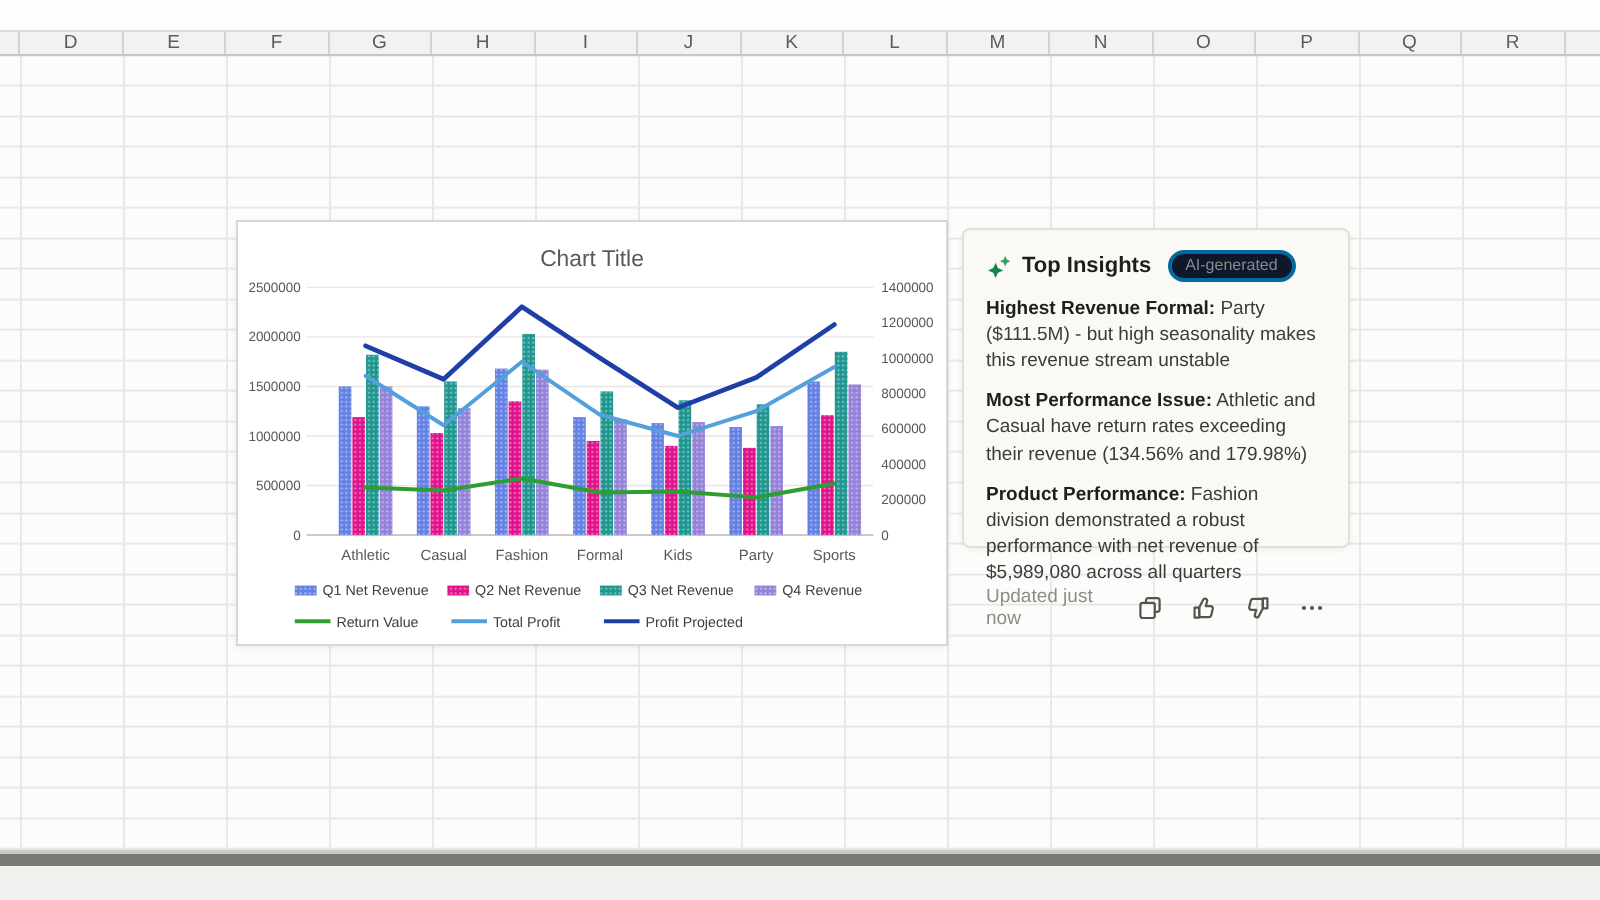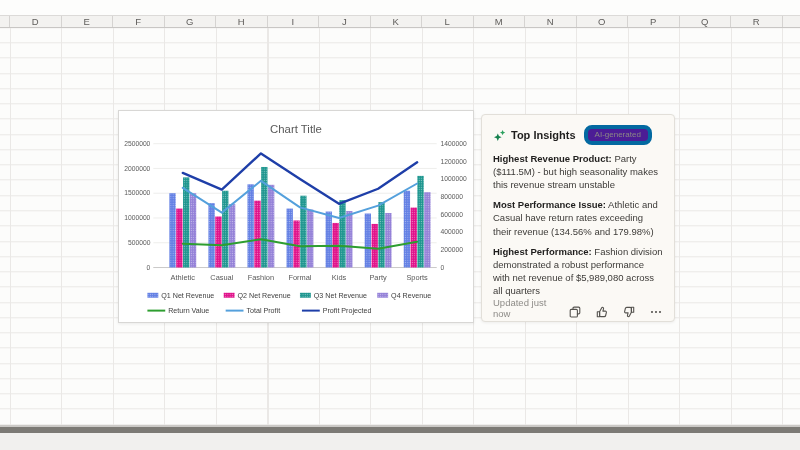--- a/index.html
+++ b/index.html
@@ -35,34 +35,34 @@
   
   .chart-card {
     position:absolute; left:118px; top:110px; width:356px; height:213px;
     background:#FFFFFF; border:1px solid #D8D7D5; box-shadow:0 1px 3px rgba(0,0,0,.07);
   }
   .chart-card svg { display:block; width:100%; height:100%; }
   svg text { font-family:"Liberation Sans", sans-serif; }
 
   
   .insights-card {
-    position:absolute; left:481px; top:114px; width:194px; height:208px;
+    position:absolute; left:481px; top:114px; width:194px; height:160px;
     background:#FBF9F5; border:1px solid #E2DFD9; border-radius:4px;
     box-shadow:0 1px 3px rgba(0,0,0,.06);
     padding:10px 11px 8px 11px; display:flex; flex-direction:column;
   }
   .insights-head { display:flex; align-items:center; gap:5px; }
   .insights-title { font-size:11px; font-weight:bold; color:#1F1E1D; }
   .ai-badge {
-    font-size:8px; color:#8B8985; background:#4c1d95; border:4px solid #0369a1;
+    font-size:8px; color:#8B8985; background:#0f172a; border:2px solid #0369a1;
     border-radius:8px; padding:1px 7px 2px; margin-left:3px; white-space:nowrap;
   }
   .insight-p { font-size:9.5px; line-height:1.38; color:#3D3B38; margin-top:7px; }
   .insight-p b { color:#1F1E1D; }
-  .insights-footer { margin-top:auto; display:flex; align-items:flex-end; }
+  .insights-footer { margin-top:auto; display:flex; align-items:center; }
   .updated-text { font-size:9.5px; color:#8E8C88; margin-right:14px; }
   .foot-icon { width:14px; height:14px; margin-right:13px; cursor:pointer; flex:0 0 auto; }
   .foot-icon:last-child { margin-right:0; }
 </style>
 </head>
 <body>
 
 <div class="app">
 
   <div class="top-strip"></div>
@@ -190,23 +190,23 @@
   <div class="insights-card">
     <div class="insights-head">
       <svg class="sparkles" width="13" height="13" viewBox="0 0 13 13">
         <polygon points="4.8,4.4 5.95,7.05 8.6,8.2 5.95,9.35 4.8,12 3.65,9.35 1,8.2 3.65,7.05" fill="#15814E"></polygon>
         <polygon points="9.6,1 10.4,2.8 12.2,3.6 10.4,4.4 9.6,6.2 8.8,4.4 7,3.6 8.8,2.8" fill="#2CA05F"></polygon>
       </svg>
       <span class="insights-title">Top Insights</span>
       <span class="ai-badge">AI-generated</span>
     </div>
 
-    <p class="insight-p"><b>Highest Revenue Product:</b><span> Party ($111.5M) - but high seasonality makes this revenue stream unstable</span></p>
+    <p class="insight-p"><b>Highest Revenue Formal:</b><span> Party ($111.5M) - but high seasonality makes this revenue stream unstable</span></p>
     <p class="insight-p"><b>Most Performance Issue:</b><span> Athletic and Casual have return rates exceeding their revenue (134.56% and 179.98%)</span></p>
-    <p class="insight-p"><b>Highest Performance:</b><span> Fashion division demonstrated a robust performance with net revenue of $5,989,080 across all quarters</span></p>
+    <p class="insight-p"><b>Product Performance:</b><span> Fashion division demonstrated a robust performance with net revenue of $5,989,080 across all quarters</span></p>
 
     <div class="insights-footer">
       <span class="updated-text">Updated just now</span>
       <svg class="foot-icon" viewBox="0 0 14 14" fill="none" stroke="#55534F" stroke-width="1.1" stroke-linejoin="round" stroke-linecap="round">
         <rect x="2.2" y="4.4" width="7.2" height="7.6" rx="1.1"></rect>
         <path d="M5 4.4 V3.2 a1.1 1.1 0 0 1 1.1-1.1 h4.5 a1.2 1.2 0 0 1 1.2 1.2 v4.5 a1.1 1.1 0 0 1-1.1 1.1 h-1.3"></path>
       </svg>
       <svg class="foot-icon" viewBox="0 0 14 14" fill="none" stroke="#55534F" stroke-width="1.1" stroke-linejoin="round" stroke-linecap="round">
         <path d="M4.6 6.8 6.6 2.9 a1.05 1.05 0 0 1 1.95.75 l-.65 2.45 h2.45 c.7 0 1.2.65 1.05 1.3 l-.75 3.1 a1.4 1.4 0 0 1-1.35 1.1 H5.7 a1.1 1.1 0 0 1-1.1-1.1 z"></path>
         <path d="M2.3 6.8 h2.3 v5 H2.3 z"></path>

